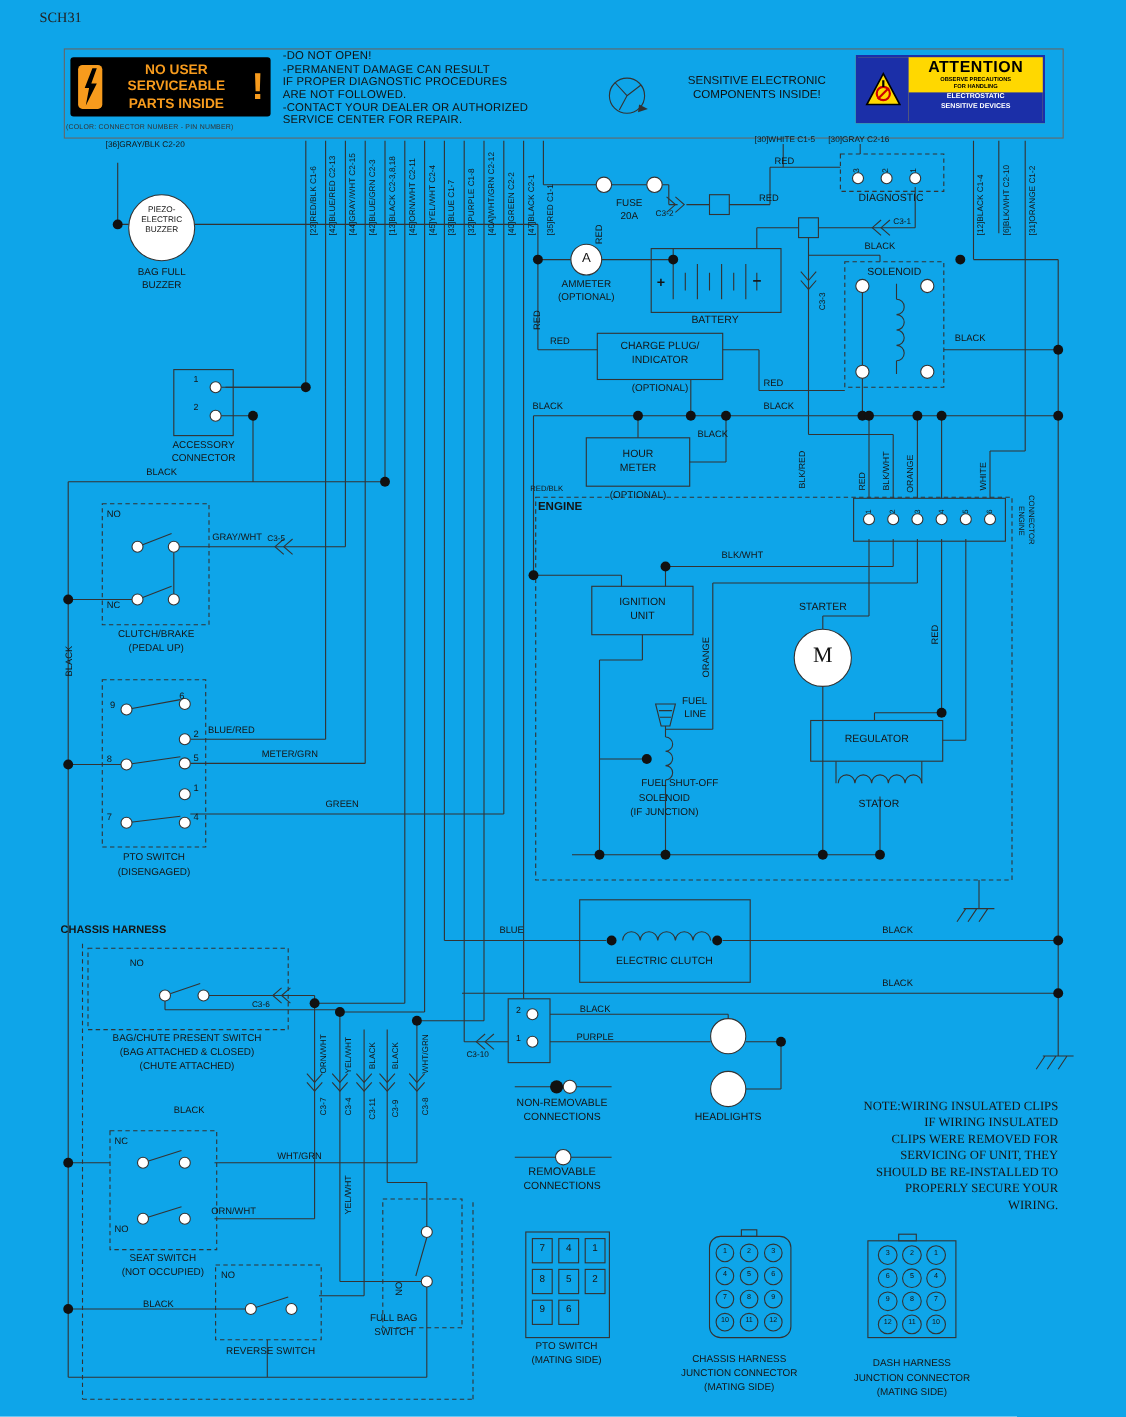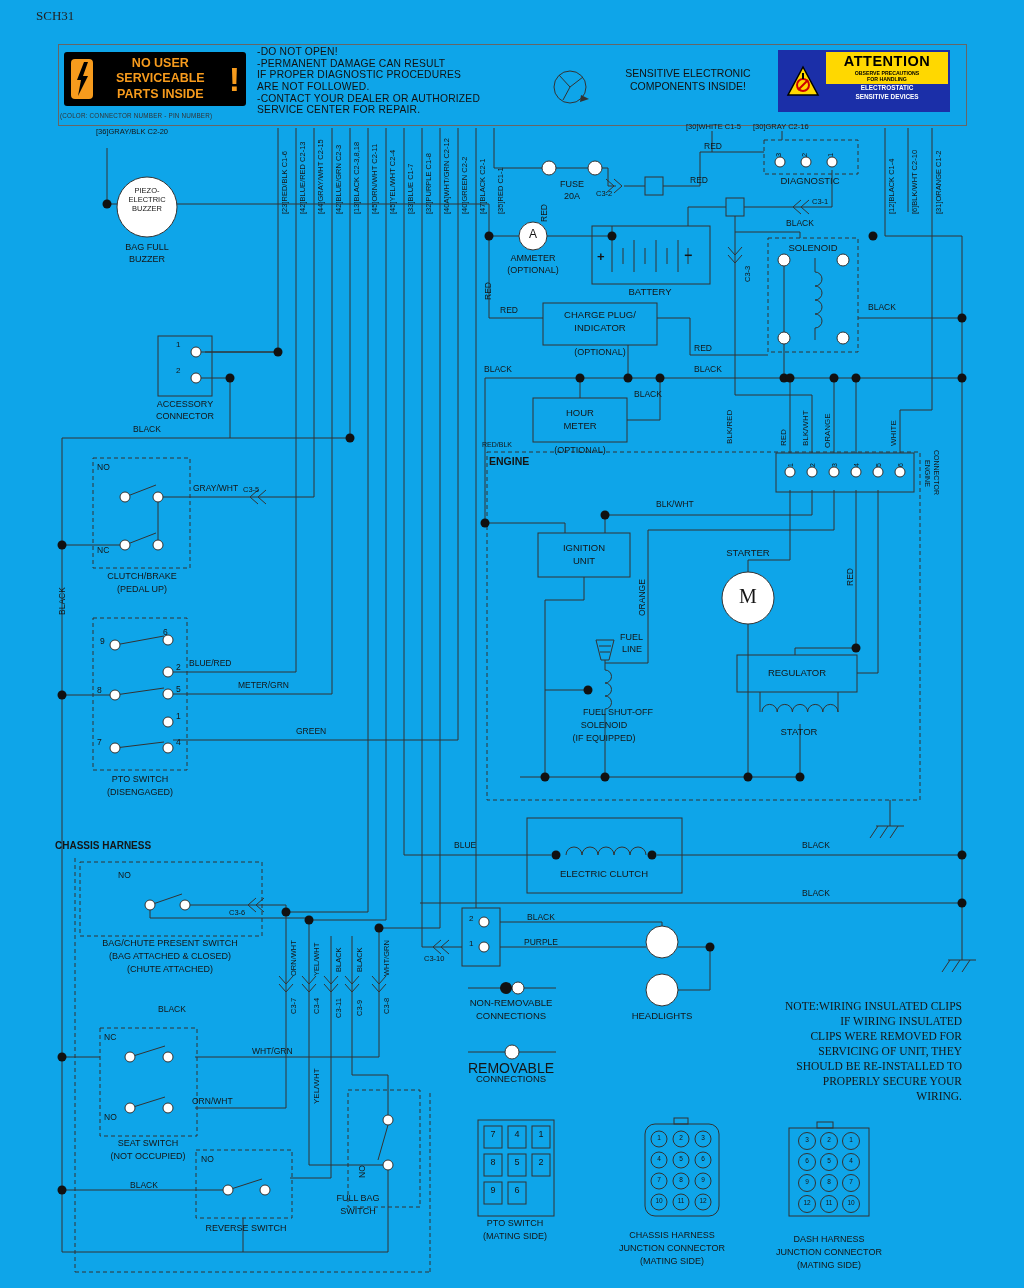--- a/index.html
+++ b/index.html
@@ -405,28 +405,28 @@
       <div class="lbl" style="top: 446px; left: 580px; font-size: 9px; transform: translateX(-50%);">(OPTIONAL)</div>
       <div class="lbl" style="top: 456px; left: 489px; font-size: 10.5px; font-weight: bold;">ENGINE</div>
       <div class="lbl" style="top: 543px; left: 584px; font-size: 9.5px; transform: translateX(-50%);">IGNITION</div>
       <div class="lbl" style="top: 556px; left: 584px; font-size: 9.5px; transform: translateX(-50%);">UNIT</div>
       <div class="lbl" style="top: 548px; left: 748px; font-size: 9.5px; transform: translateX(-50%);">STARTER</div>
       <div class="lbl" style="top: 586px; left: 748px; font-size: 20px; font-family: &quot;Liberation Serif&quot;, serif; transform: translateX(-50%);">M</div>
       <div class="lbl" style="top: 633px; left: 620px; font-size: 9px;">FUEL</div>
       <div class="lbl" style="top: 645px; left: 622px; font-size: 9px;">LINE</div>
       <div class="lbl" style="top: 708px; left: 604px; font-size: 9px; transform: translateX(-50%); padding-left: 28px;">FUEL SHUT-OFF</div>
       <div class="lbl" style="top: 721px; left: 604px; font-size: 9px; transform: translateX(-50%);">SOLENOID</div>
-      <div class="lbl" style="top: 734px; left: 604px; font-size: 9px; transform: translateX(-50%);">(IF EQUIPPED)</div>
+      <div class="lbl" style="top: 734px; left: 604px; font-size: 9px; transform: translateX(-50%);">(IF JUNCTION)</div>
       <div class="lbl" style="top: 668px; left: 797px; font-size: 9.5px; transform: translateX(-50%);">REGULATOR</div>
       <div class="lbl" style="top: 727px; left: 799px; font-size: 9.5px; transform: translateX(-50%);">STATOR</div>
       <div class="lbl" style="top: 869px; left: 604px; font-size: 9.5px; transform: translateX(-50%);">ELECTRIC CLUTCH</div>
       <div class="lbl" style="top: 1011px; left: 662px; font-size: 9.5px; transform: translateX(-50%);">HEADLIGHTS</div>
       <div class="lbl" style="top: 998px; left: 511px; font-size: 9.5px; transform: translateX(-50%);">NON-REMOVABLE</div>
       <div class="lbl" style="top: 1011px; left: 511px; font-size: 9.5px; transform: translateX(-50%);">CONNECTIONS</div>
-      <div class="lbl" style="top: 1061px; left: 511px; font-size: 14px; transform: translateX(-50%);">REMOVABLE</div>
+      <div class="lbl" style="top: 1061px; left: 511px; font-size: 10px; transform: translateX(-50%);">REMOVABLE</div>
       <div class="lbl" style="top: 1074px; left: 511px; font-size: 9.5px; transform: translateX(-50%);">CONNECTIONS</div>
       <div class="lbl" style="top: 460px; left: 931px; font-size: 7px; transform-origin: 0px 0px; transform: rotate(90deg);">ENGINE</div>
       <div class="lbl" style="top: 450px; left: 940px; font-size: 7px; transform-origin: 0px 0px; transform: rotate(90deg);">CONNECTOR</div>
       <div class="lbl" style="top: 1000px; right: 62px; font-size: 11.5px; font-family: &quot;Liberation Serif&quot;, serif;">NOTE:WIRING INSULATED CLIPS</div>
       <div class="lbl" style="top: 1015px; right: 62px; font-size: 11.5px; font-family: &quot;Liberation Serif&quot;, serif;">IF WIRING INSULATED</div>
       <div class="lbl" style="top: 1030px; right: 62px; font-size: 11.5px; font-family: &quot;Liberation Serif&quot;, serif;">CLIPS WERE REMOVED FOR</div>
       <div class="lbl" style="top: 1045px; right: 62px; font-size: 11.5px; font-family: &quot;Liberation Serif&quot;, serif;">SERVICING OF UNIT, THEY</div>
       <div class="lbl" style="top: 1060px; right: 62px; font-size: 11.5px; font-family: &quot;Liberation Serif&quot;, serif;">SHOULD BE RE-INSTALLED TO</div>
       <div class="lbl" style="top: 1075px; right: 62px; font-size: 11.5px; font-family: &quot;Liberation Serif&quot;, serif;">PROPERLY SECURE YOUR</div>
       <div class="lbl" style="top: 1090px; right: 62px; font-size: 11.5px; font-family: &quot;Liberation Serif&quot;, serif;">WIRING.</div>

